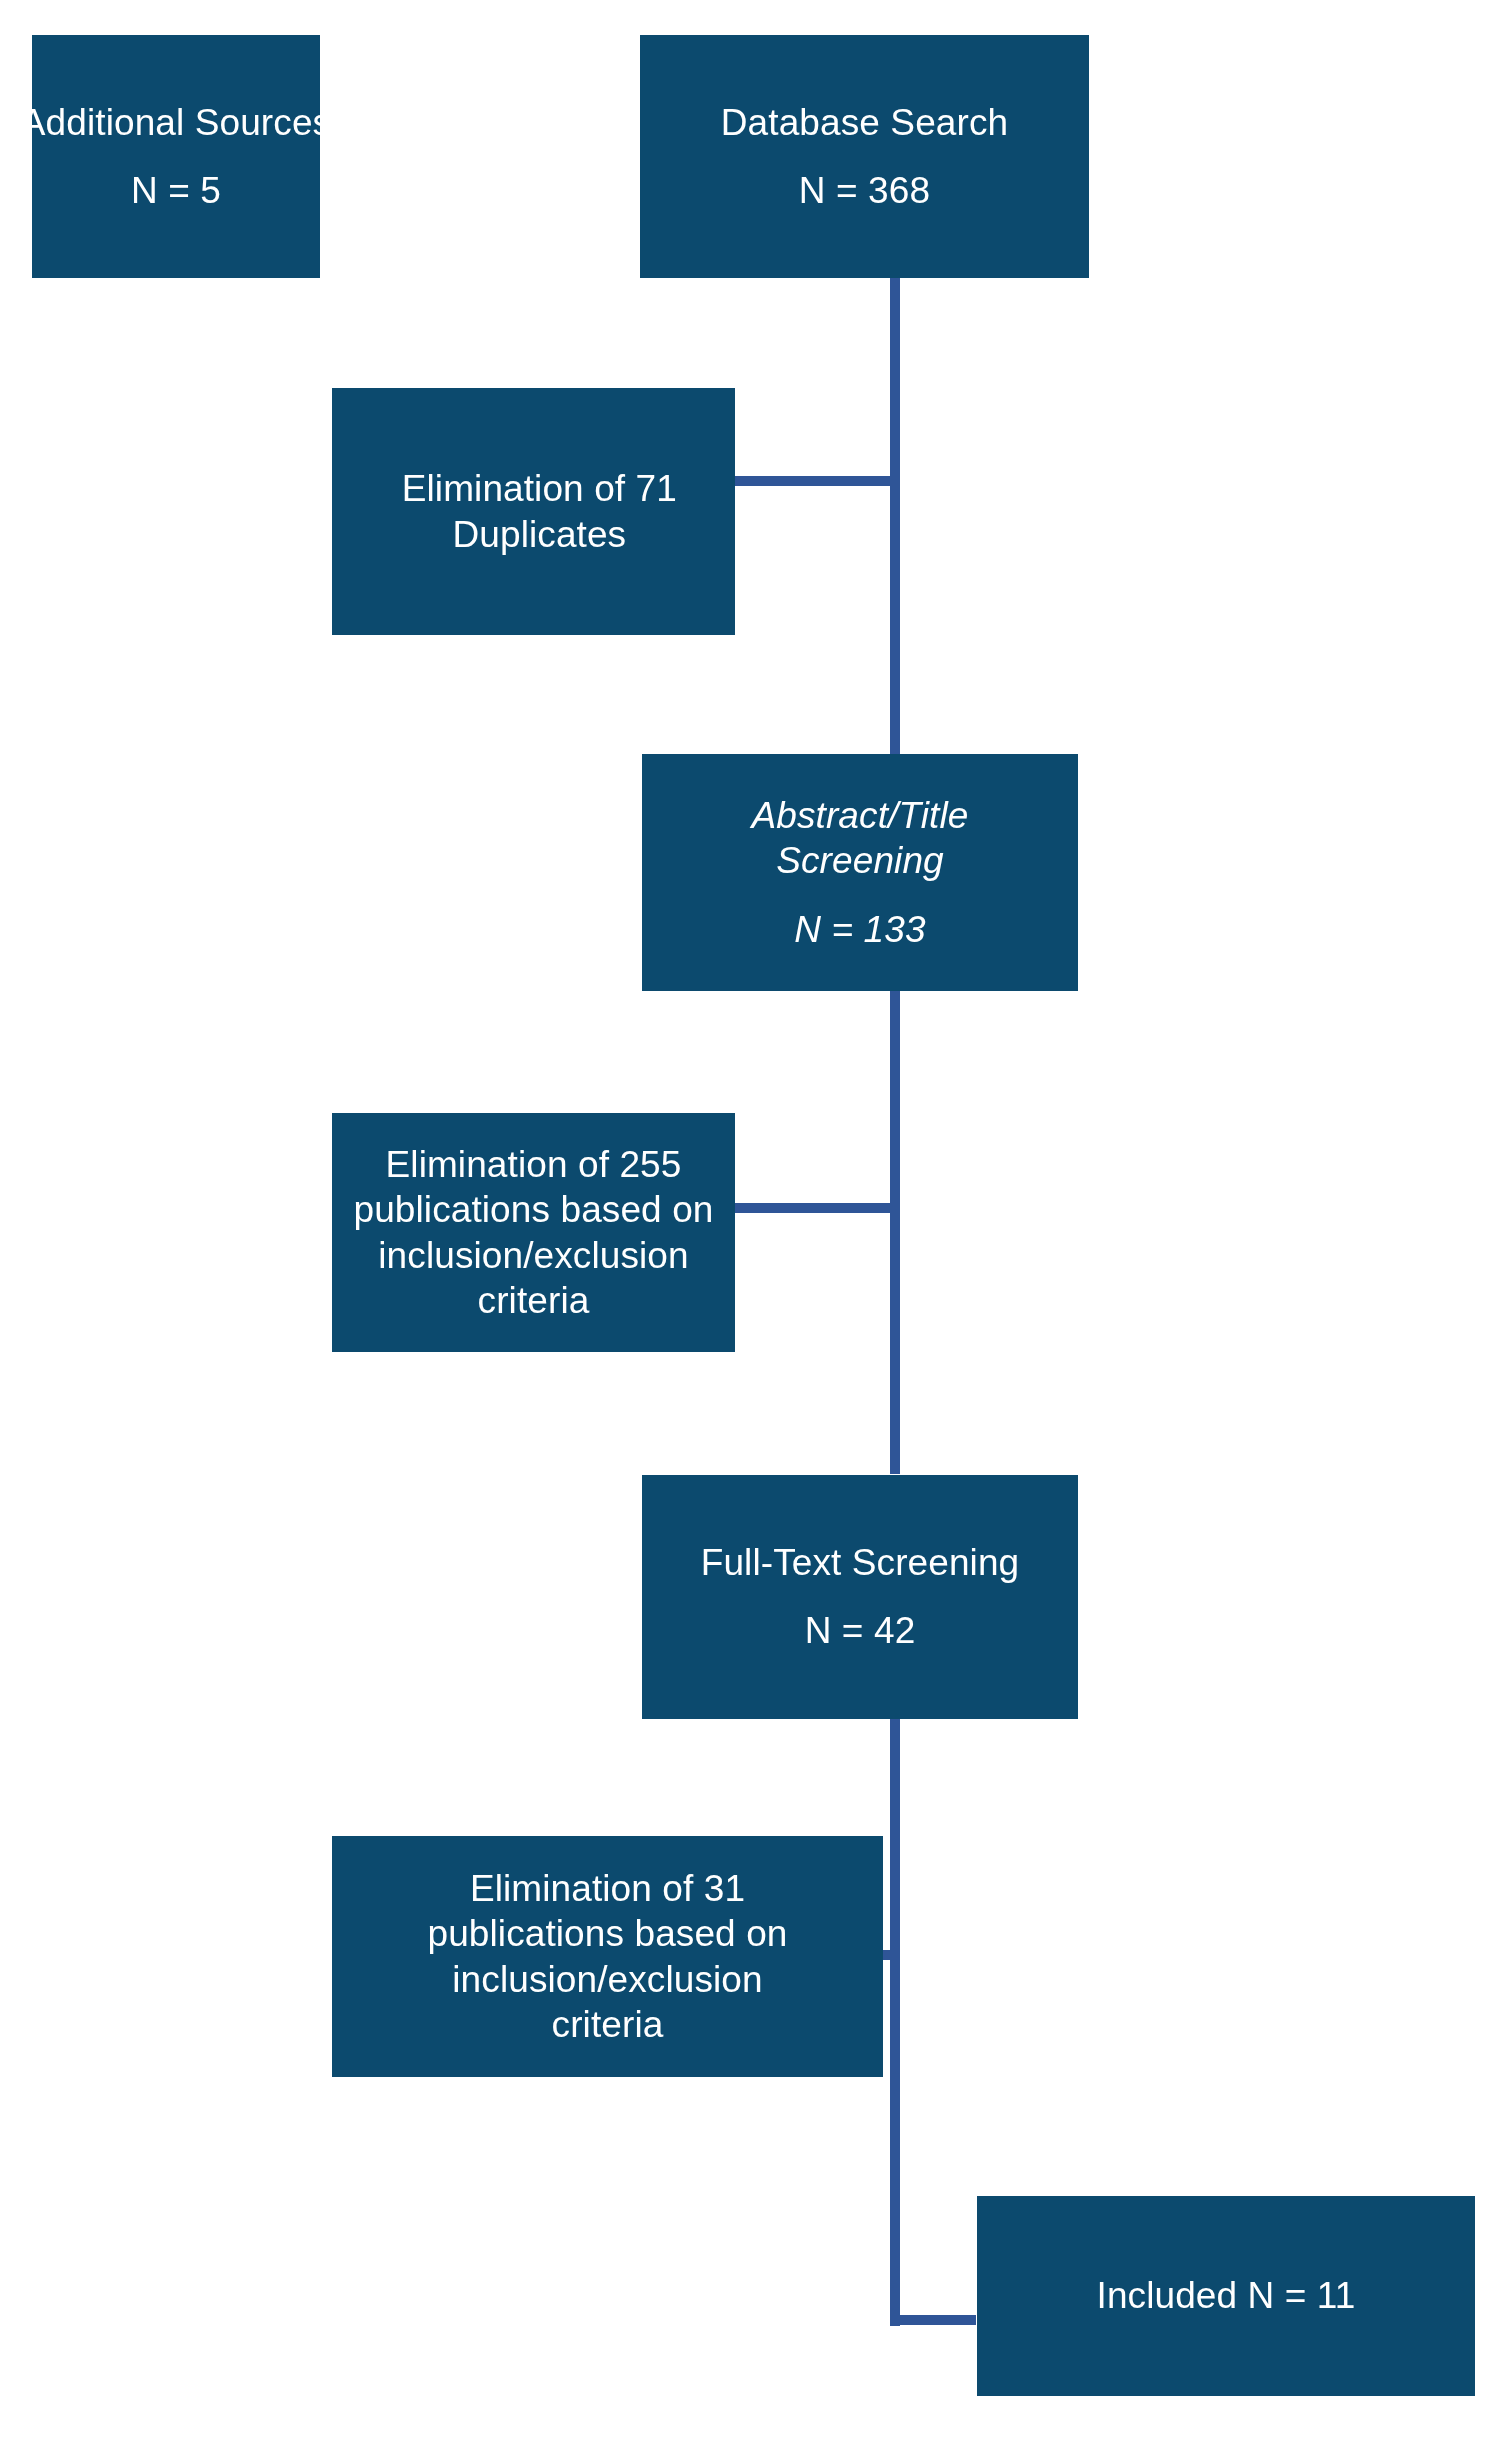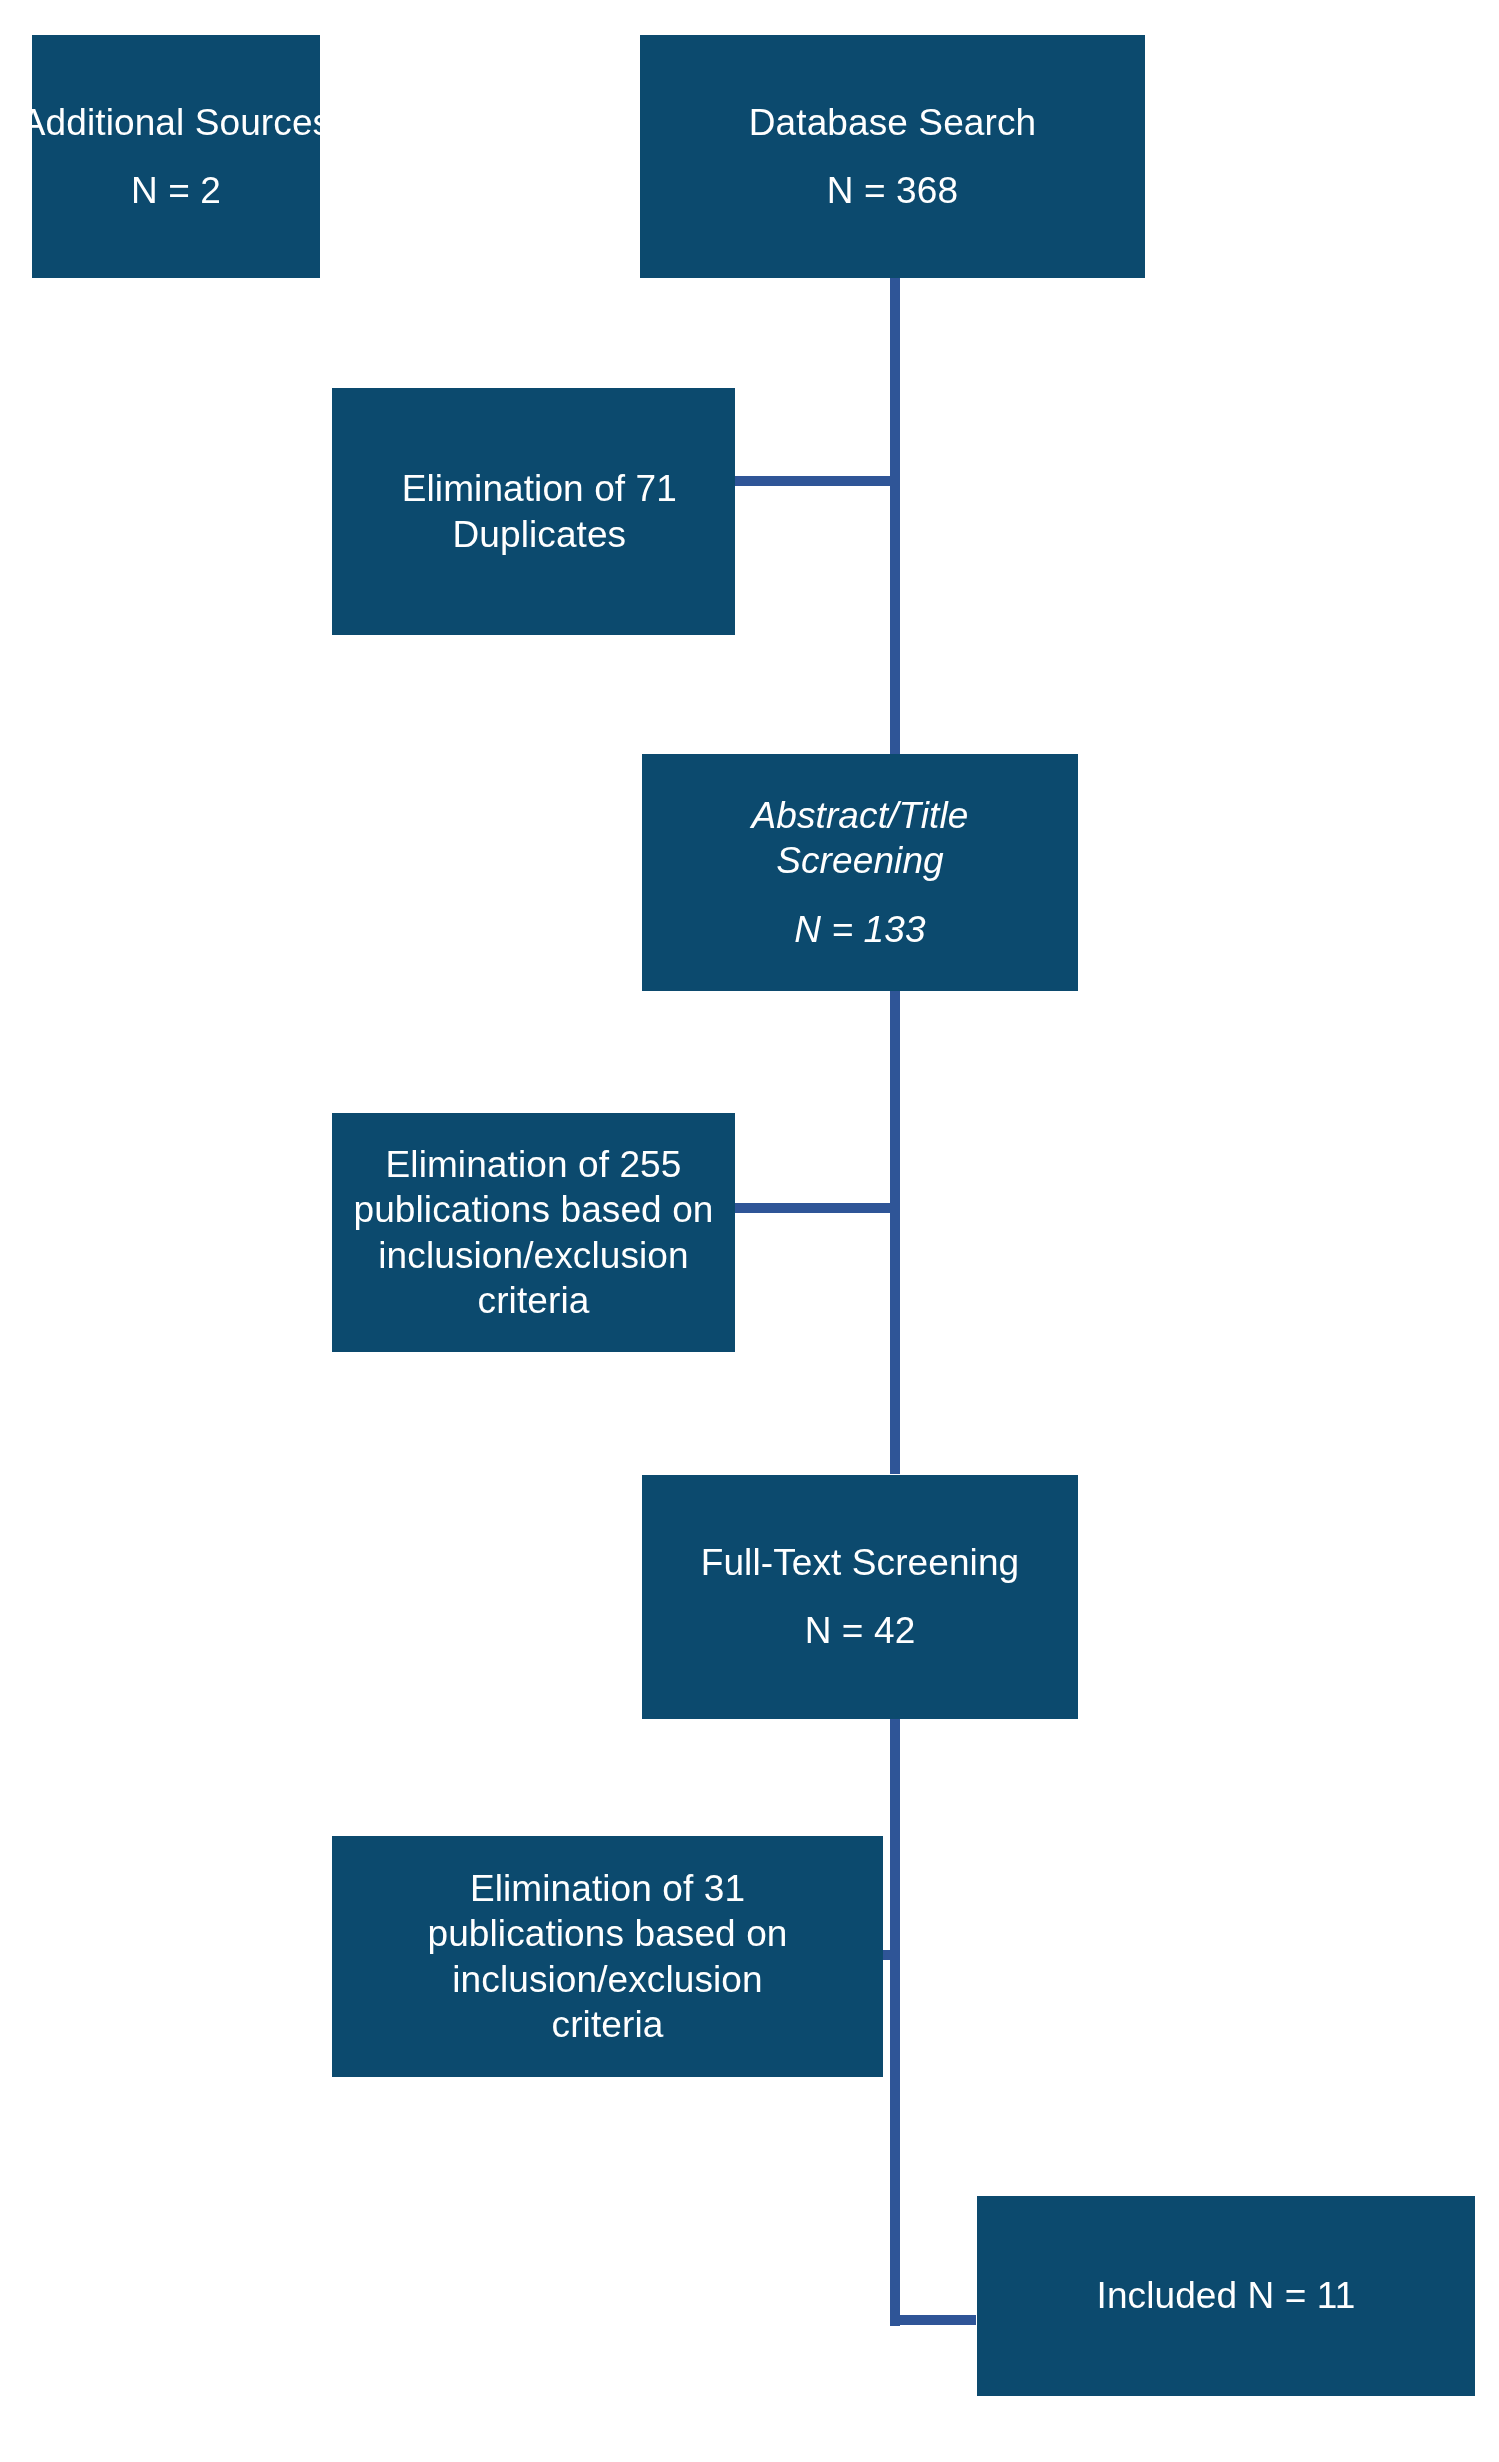--- a/index.html
+++ b/index.html
@@ -36,21 +36,21 @@
   .node .line {
     display: block;
     white-space: pre;
   }
   .node .gap {
     display: block;
     height: 0.62em;
   }
   
   #node-additional-sources { left: 32px;  top: 35px;   width: 288px; height: 243px; }
-  #node-database-search    { left: 640px; top: 35px;   width: 505px; height: 243px; }
+  #node-database-search    { left: 640px; top: 35px;   width: 449px; height: 243px; }
   #node-elim-duplicates    { left: 332px; top: 388px;  width: 403px; height: 247px; padding-left: 21px; }
   #node-abstract-screening { left: 642px; top: 754px;  width: 436px; height: 237px; font-style: italic; }
   #node-elim-255           { left: 332px; top: 1113px; width: 403px; height: 239px; justify-content: center; }
   #node-fulltext-screening { left: 642px; top: 1475px; width: 436px; height: 244px; }
   #node-elim-31            { left: 332px; top: 1836px; width: 551px; height: 241px; }
   #node-included           { left: 977px; top: 2196px; width: 498px; height: 200px; }
 
   
   .conn {
     position: absolute;
@@ -76,21 +76,21 @@
   <div class="conn conn-h" id="conn-dup-stub"></div>
   <div class="conn conn-v" id="conn-abstract-to-full"></div>
   <div class="conn conn-h" id="conn-255-stub"></div>
   <div class="conn conn-v" id="conn-full-to-incl-v"></div>
   <div class="conn conn-h" id="conn-31-stub"></div>
   <div class="conn conn-h" id="conn-incl-elbow-h"></div>
 
   <div class="node" id="node-additional-sources">
     <span class="line">Additional Sources</span>
     <span class="gap"></span>
-    <span class="line">N = 2</span>
+    <span class="line">N = 5</span>
   </div>
 
   <div class="node" id="node-database-search">
     <span class="line">Database Search</span>
     <span class="gap"></span>
     <span class="line">N = 368</span>
   </div>
 
   <div class="node" id="node-elim-duplicates">
     <span class="line">Elimination of 71</span>

